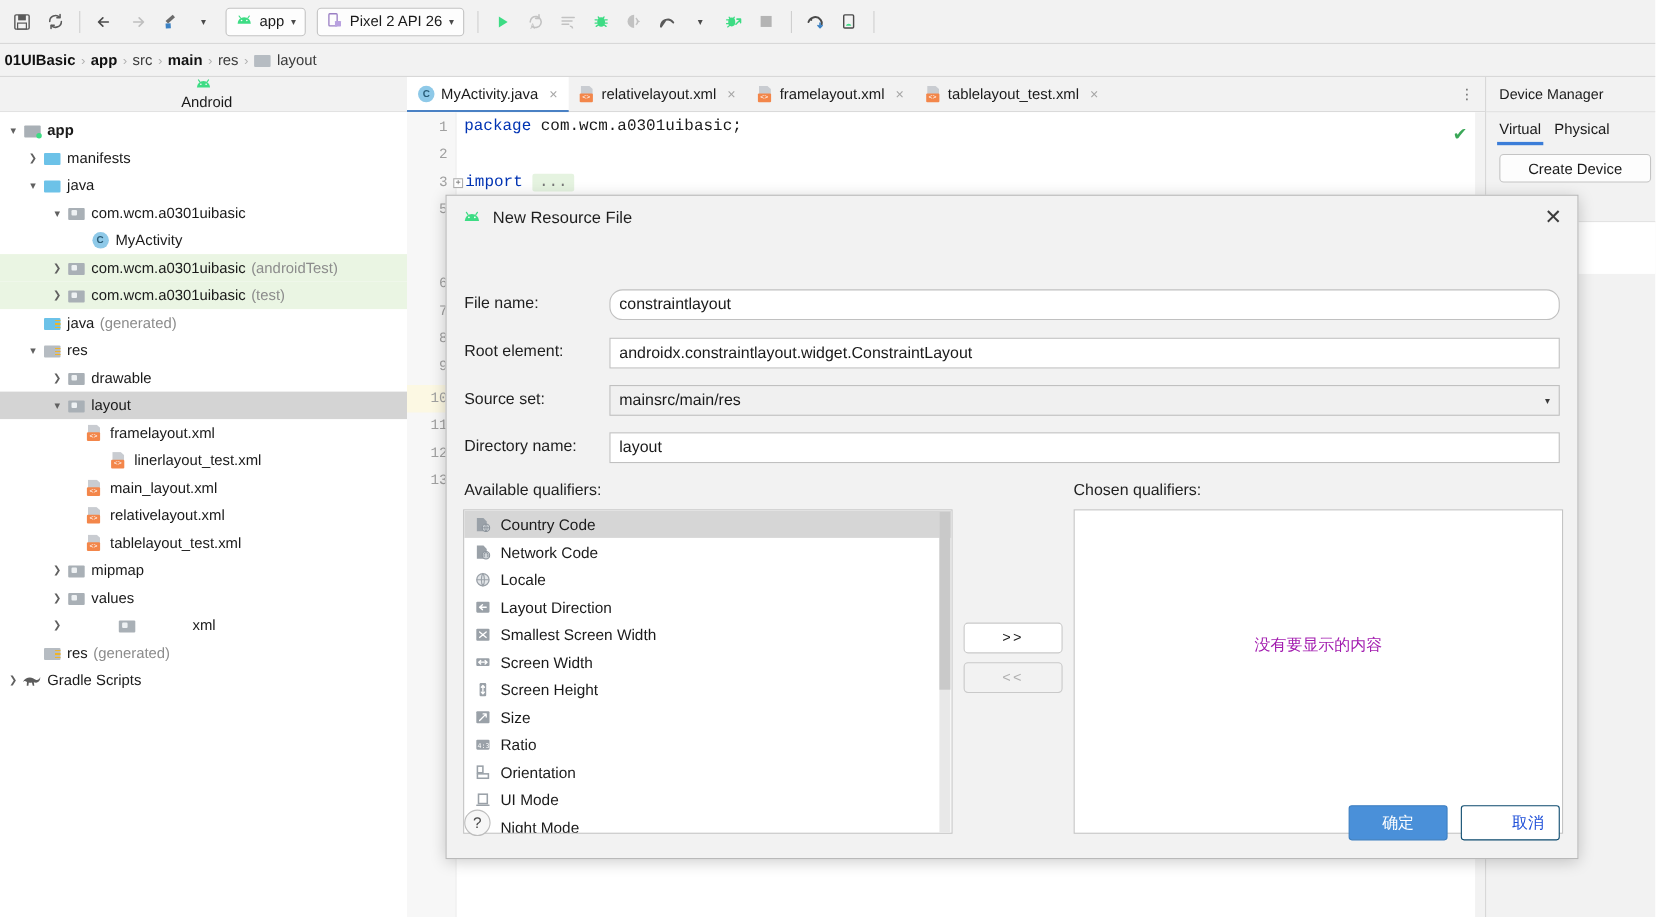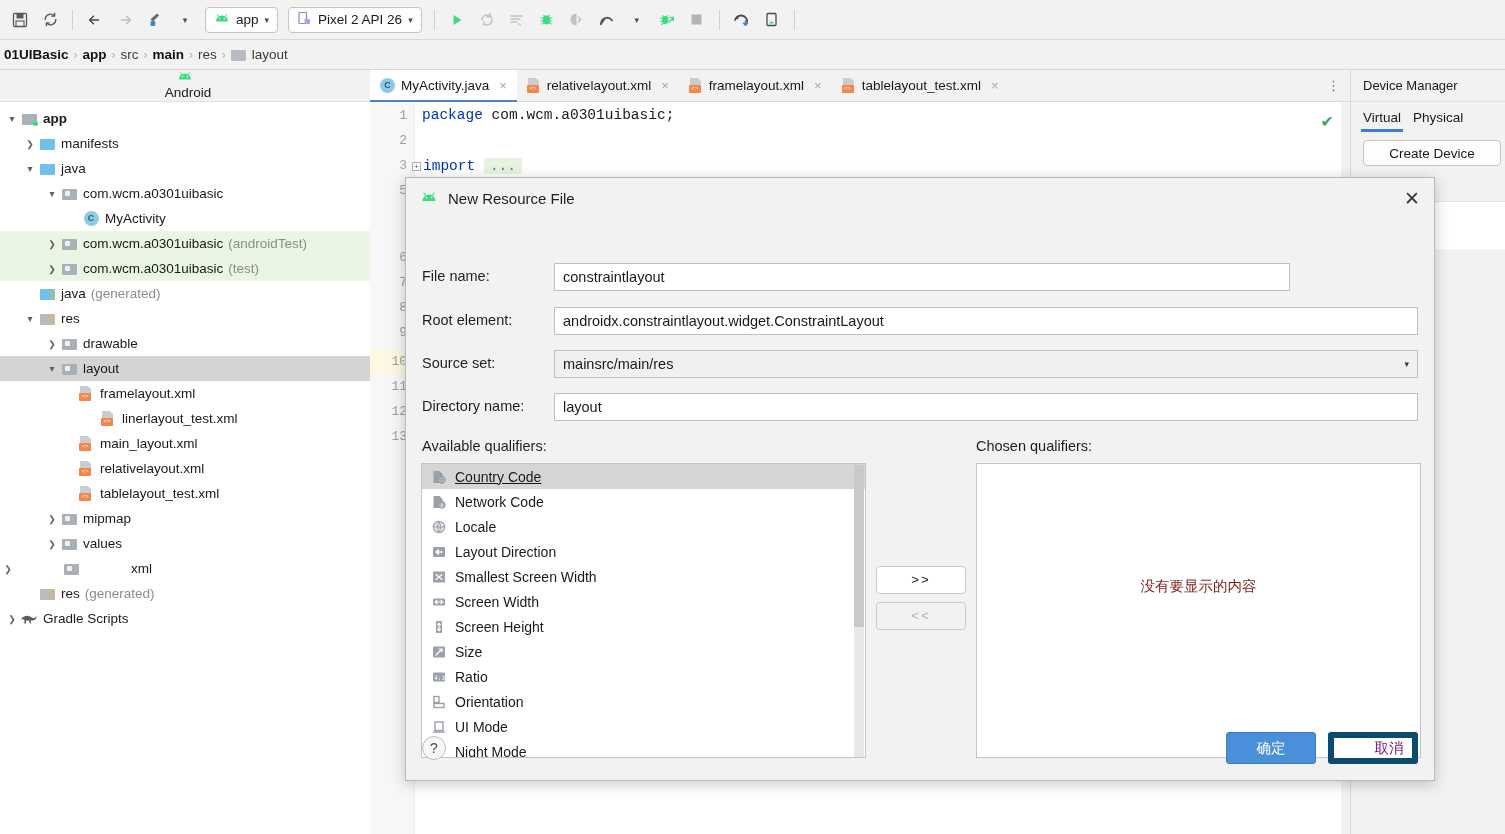--- a/index.html
+++ b/index.html
@@ -173,47 +173,47 @@
   .finput { height: 28px; background: #ffffff; border: 1px solid #c0c0c0;
             display: flex; align-items: center; padding: 0 8px; font-size: 14.5px; }
   .fsel { height: 28px; background: #f0f0f0; border: 1px solid #c0c0c0;
           display: flex; align-items: center; padding: 0 8px; font-size: 14.5px; }
   .fsel .caret { margin-left: auto; font-size: 9px; color: #3a3a3a; }
 
   .listbox { position: absolute; background: #ffffff; border: 1px solid #c4c4c4;
              overflow: hidden; }
   .lrow { height: 25px; display: flex; align-items: center; padding-left: 8px;
           font-size: 14px; gap: 8px; }
-  .lrow.sel { background: #d6d6d6; text-decoration: underline; }
+  .lrow.sel { background: #d6d6d6; }
   .sbar { position: absolute; right: 1px; top: 1px; width: 10px; background: #e8e8e8; }
   .sthumb { position: absolute; right: 1px; width: 10px; background: #c9c9c9; }
 
   .qico { width: 17px; height: 15px; flex: none; position: relative;
           display: flex; align-items: center; justify-content: center;
           color: #8e969e; }
 
   .midbtns { position: absolute; display: flex; flex-direction: column; gap: 8px; }
   .mbtn { width: 90px; height: 28px; border: 1px solid #c9c9c9; border-radius: 4px;
           background: #ffffff; display: flex; align-items: center; justify-content: center;
           font-size: 13px; font-family: "Liberation Mono", monospace; letter-spacing: 2px; }
   .mbtn.dis { background: #f2f2f2; color: #b0b0b0; }
 
-  .emptymsg { position: absolute; font-size: 14.5px; color: #7f1d1d; }
+  .emptymsg { position: absolute; font-size: 14.5px; color: #a21caf; }
 
   .dlg-foot { position: absolute; left: 0; bottom: 0; width: 100%; height: 64px;
               display: flex; align-items: center; padding: 0 16px; }
   .helpbtn { width: 24px; height: 24px; border: 1px solid #bdbdbd; border-radius: 50%;
              display: flex; align-items: center; justify-content: center;
              font-size: 14px; color: #4a4a4a; background: #f7f7f7; }
   .foot-btns { margin-left: auto; display: flex; gap: 12px; }
   .btn-ok { width: 90px; height: 32px; background: #4a90d9; color: #ffffff;
             border: 1px solid #3c7ec0; border-radius: 3px;
             display: flex; align-items: center; justify-content: center; font-size: 14.5px; }
-  .btn-cancel { width: 90px; height: 32px; background: #ffffff; color: #701a75;
-                border: 6px solid #0c4a6e; border-radius: 3px;
+  .btn-cancel { width: 90px; height: 32px; background: #ffffff; color: #1d4ed8;
+                border: 1px solid #0c4a6e; border-radius: 3px;
                 display: flex; align-items: center; justify-content: center; font-size: 14.5px; padding-left: 32px; }
 </style>
 </head>
 <body>
 
 <div id="root">
 
   <div class="toolbar">
     <div class="tb-btn">
       <svg width="16" height="16" viewBox="0 0 16 16">
@@ -573,21 +573,21 @@
     </div>
     <div class="trow" style="padding-left:44px;">
       <span class="arrow right"></span>
       <span class="ticon">
           <span class="fold gray">
             <span class="dotw"></span>
           </span>
         </span>
       <span class="tlabel">values</span>
     </div>
-    <div class="trow" style="gap:46px;">
+    <div class="trow" style="padding-left:44px;gap:46px;">
       <span class="arrow right"></span>
       <span class="ticon">
           <span class="fold gray">
             <span class="dotw"></span>
           </span>
         </span>
       <span class="tlabel">xml</span>
     </div>
 
     <div class="trow" style="padding-left:38px;">
@@ -700,21 +700,21 @@
       </span>
       <span class="dlg-title">New Resource File</span>
       <span class="dlg-close">✕</span>
     </div>
 
     <div class="dlg-body">
 
       <div class="frow" style="left:16px; top:50px;">
         <span class="flabel">File name:</span>
       </div>
-      <div class="finput" style="position:absolute;left:148px;top:45px;width:736px;">
+      <div class="finput" style="position:absolute;left:148px;top:45px;width:864px;border-radius:12px;">
         <span>constraintlayout</span>
       </div>
 
       <div class="frow" style="left:16px; top:94px;">
         <span class="flabel">Root element:</span>
       </div>
       <div class="finput" style="position:absolute;left:148px;top:89px;width:864px;">
         <span>androidx.constraintlayout.widget.ConstraintLayout</span>
       </div>
 

